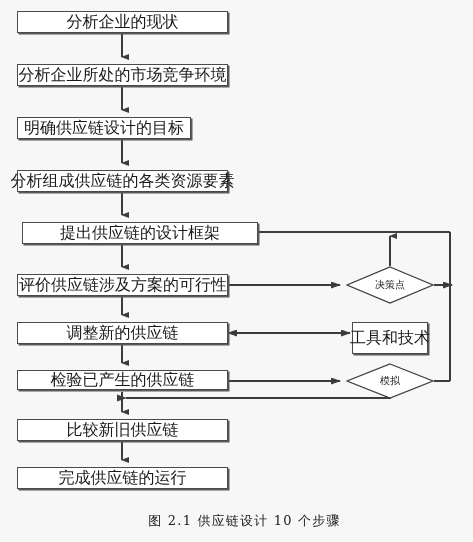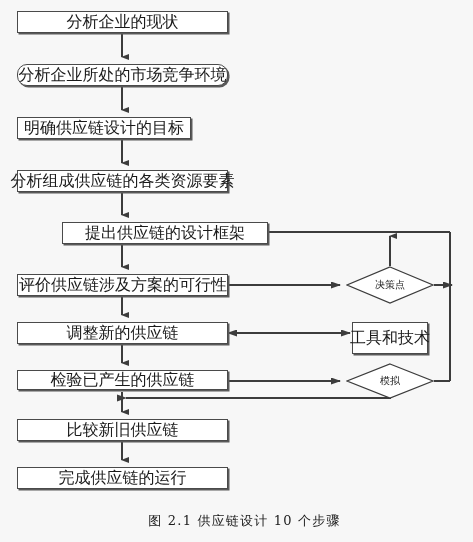--- a/index.html
+++ b/index.html
@@ -130,33 +130,33 @@
       <line x1="434" y1="381" x2="450" y2="381"></line>
 
       <path d="M 390 399 L 390 398 L 126 398" marker-end="url(#arrow-left)"></path>
     </g>
   </svg>
 
   <div class="node" style="left:17px; top:11px; width:211px; height:22px;">
     <span class="node-label">分析企业的现状</span>
   </div>
 
-  <div class="node" style="left:17px; top:64px; width:211px; height:22px;border-radius:10px;">
+  <div class="node" style="left:17px; top:64px; width:211px; height:22px;">
     <span class="node-label">分析企业所处的市场竞争环境</span>
   </div>
 
   <div class="node" style="left:17px; top:117px; width:174px; height:22px;">
     <span class="node-label">明确供应链设计的目标</span>
   </div>
 
   <div class="node" style="left:17px; top:170px; width:211px; height:22px;">
     <span class="node-label">分析组成供应链的各类资源要素</span>
   </div>
 
-  <div class="node" style="left:22px; top:222px; width:206px; height:22px;margin-left:40px;">
+  <div class="node" style="left:22px; top:222px; width:236px; height:22px;">
     <span class="node-label">提出供应链的设计框架</span>
   </div>
 
   <div class="node" style="left:17px; top:274px; width:211px; height:22px;justify-content:flex-end;">
     <span class="node-label">评价供应链涉及方案的可行性</span>
   </div>
 
   <div class="node" style="left:17px; top:322px; width:211px; height:22px;">
     <span class="node-label">调整新的供应链</span>
   </div>

